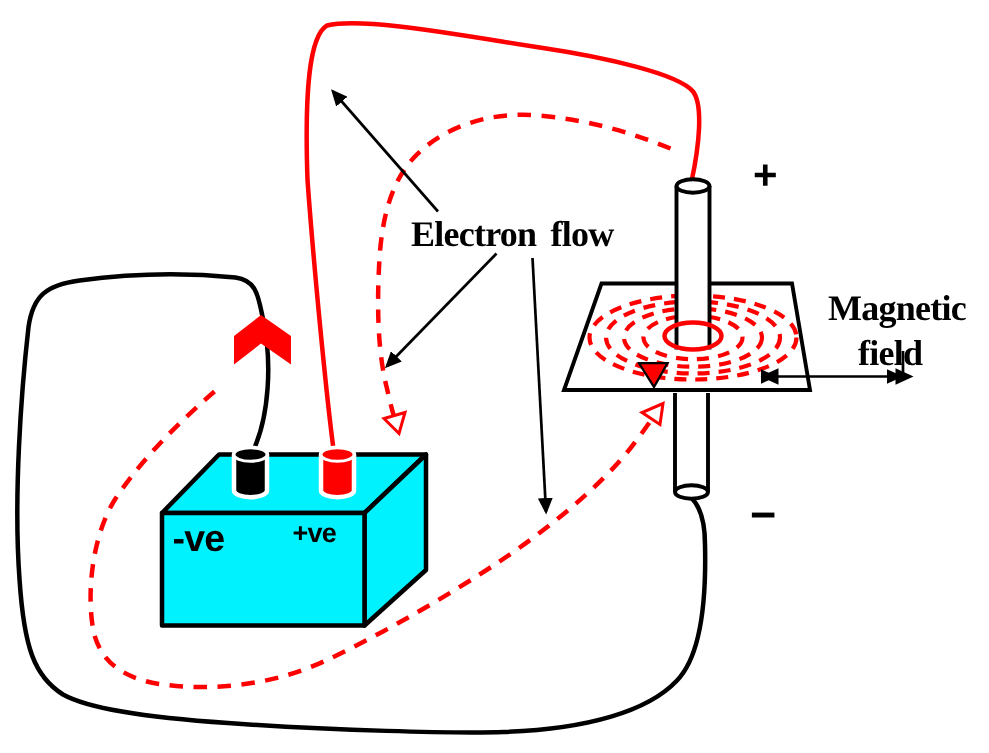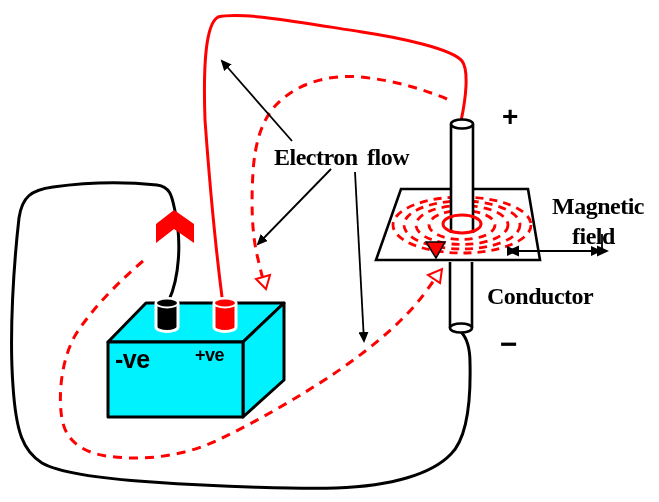--- a/index.html
+++ b/index.html
@@ -123,21 +123,20 @@
     </g>
   </svg>
 
   <div class="lbl lbl-big" style="left:274px;top:145px;word-spacing:4px;">Electron flow</div>
 
   <div>
     <div class="lbl lbl-big" style="left:552px;top:194px;text-align:right;">Magnetic</div>
     <div class="lbl lbl-big" style="left:552px;top:224px;margin-left:20px;">field</div>
   </div>
 
-  <div class="lbl lbl-big" style="left:487px;top:284px;">Conductor</div>
 
   <div class="lbl lbl-sign" style="left:502px;top:102px;">+</div>
 
   <div class="lbl lbl-sign" style="left:500px;top:328px;font-size:30px;">−</div>
 
   <div class="lbl" style="left:115px;top:346px;font-size:25px;">-ve</div>
 
   <div class="lbl" style="left:195px;top:346px;font-size:18px;">+ve</div>
 
 </div>

